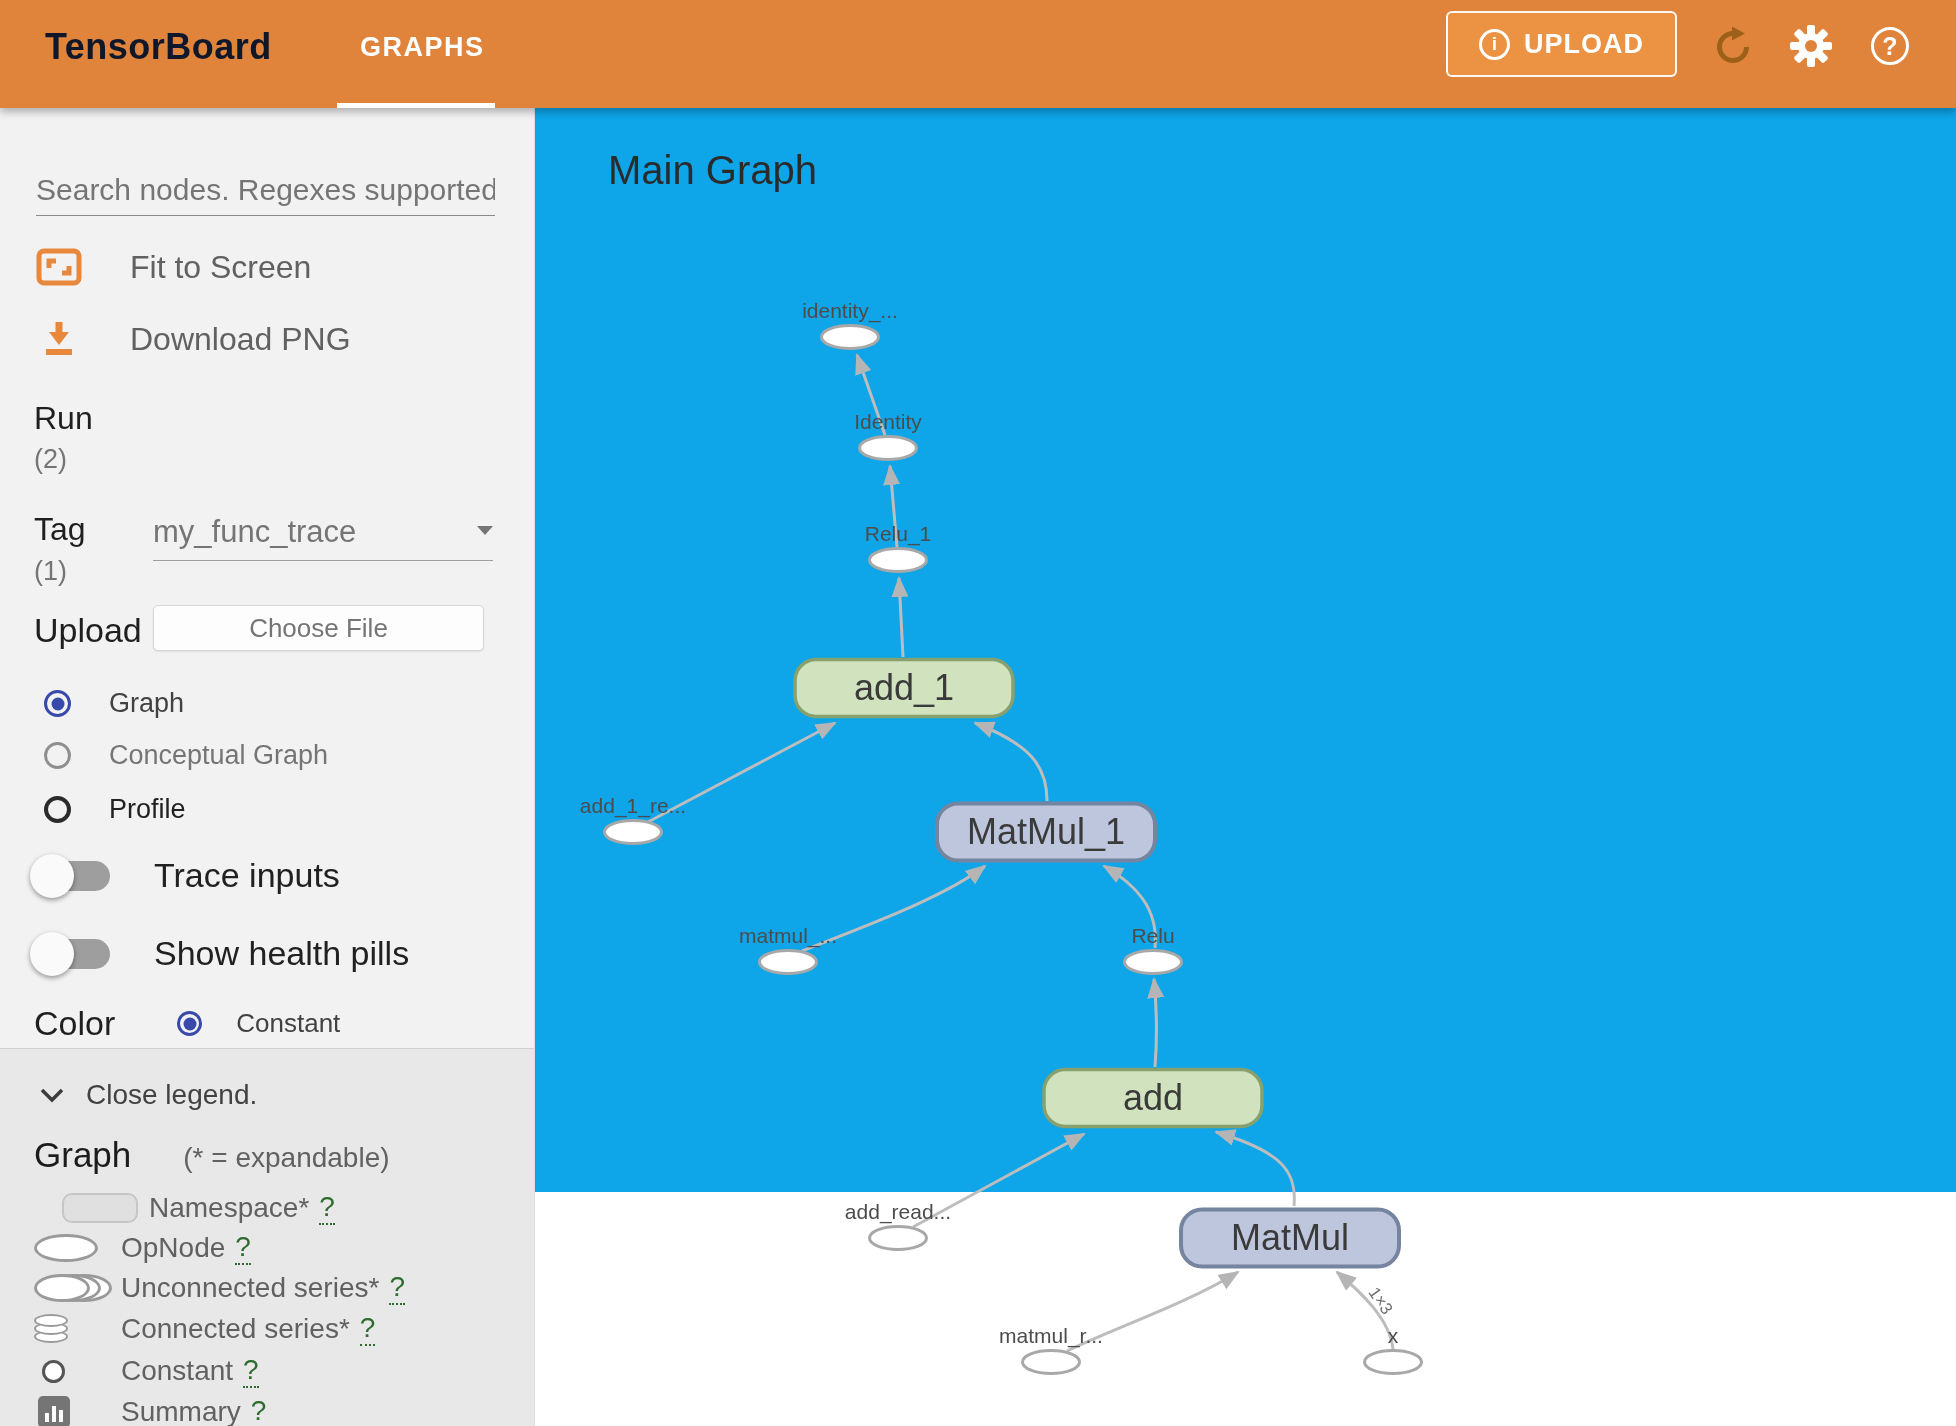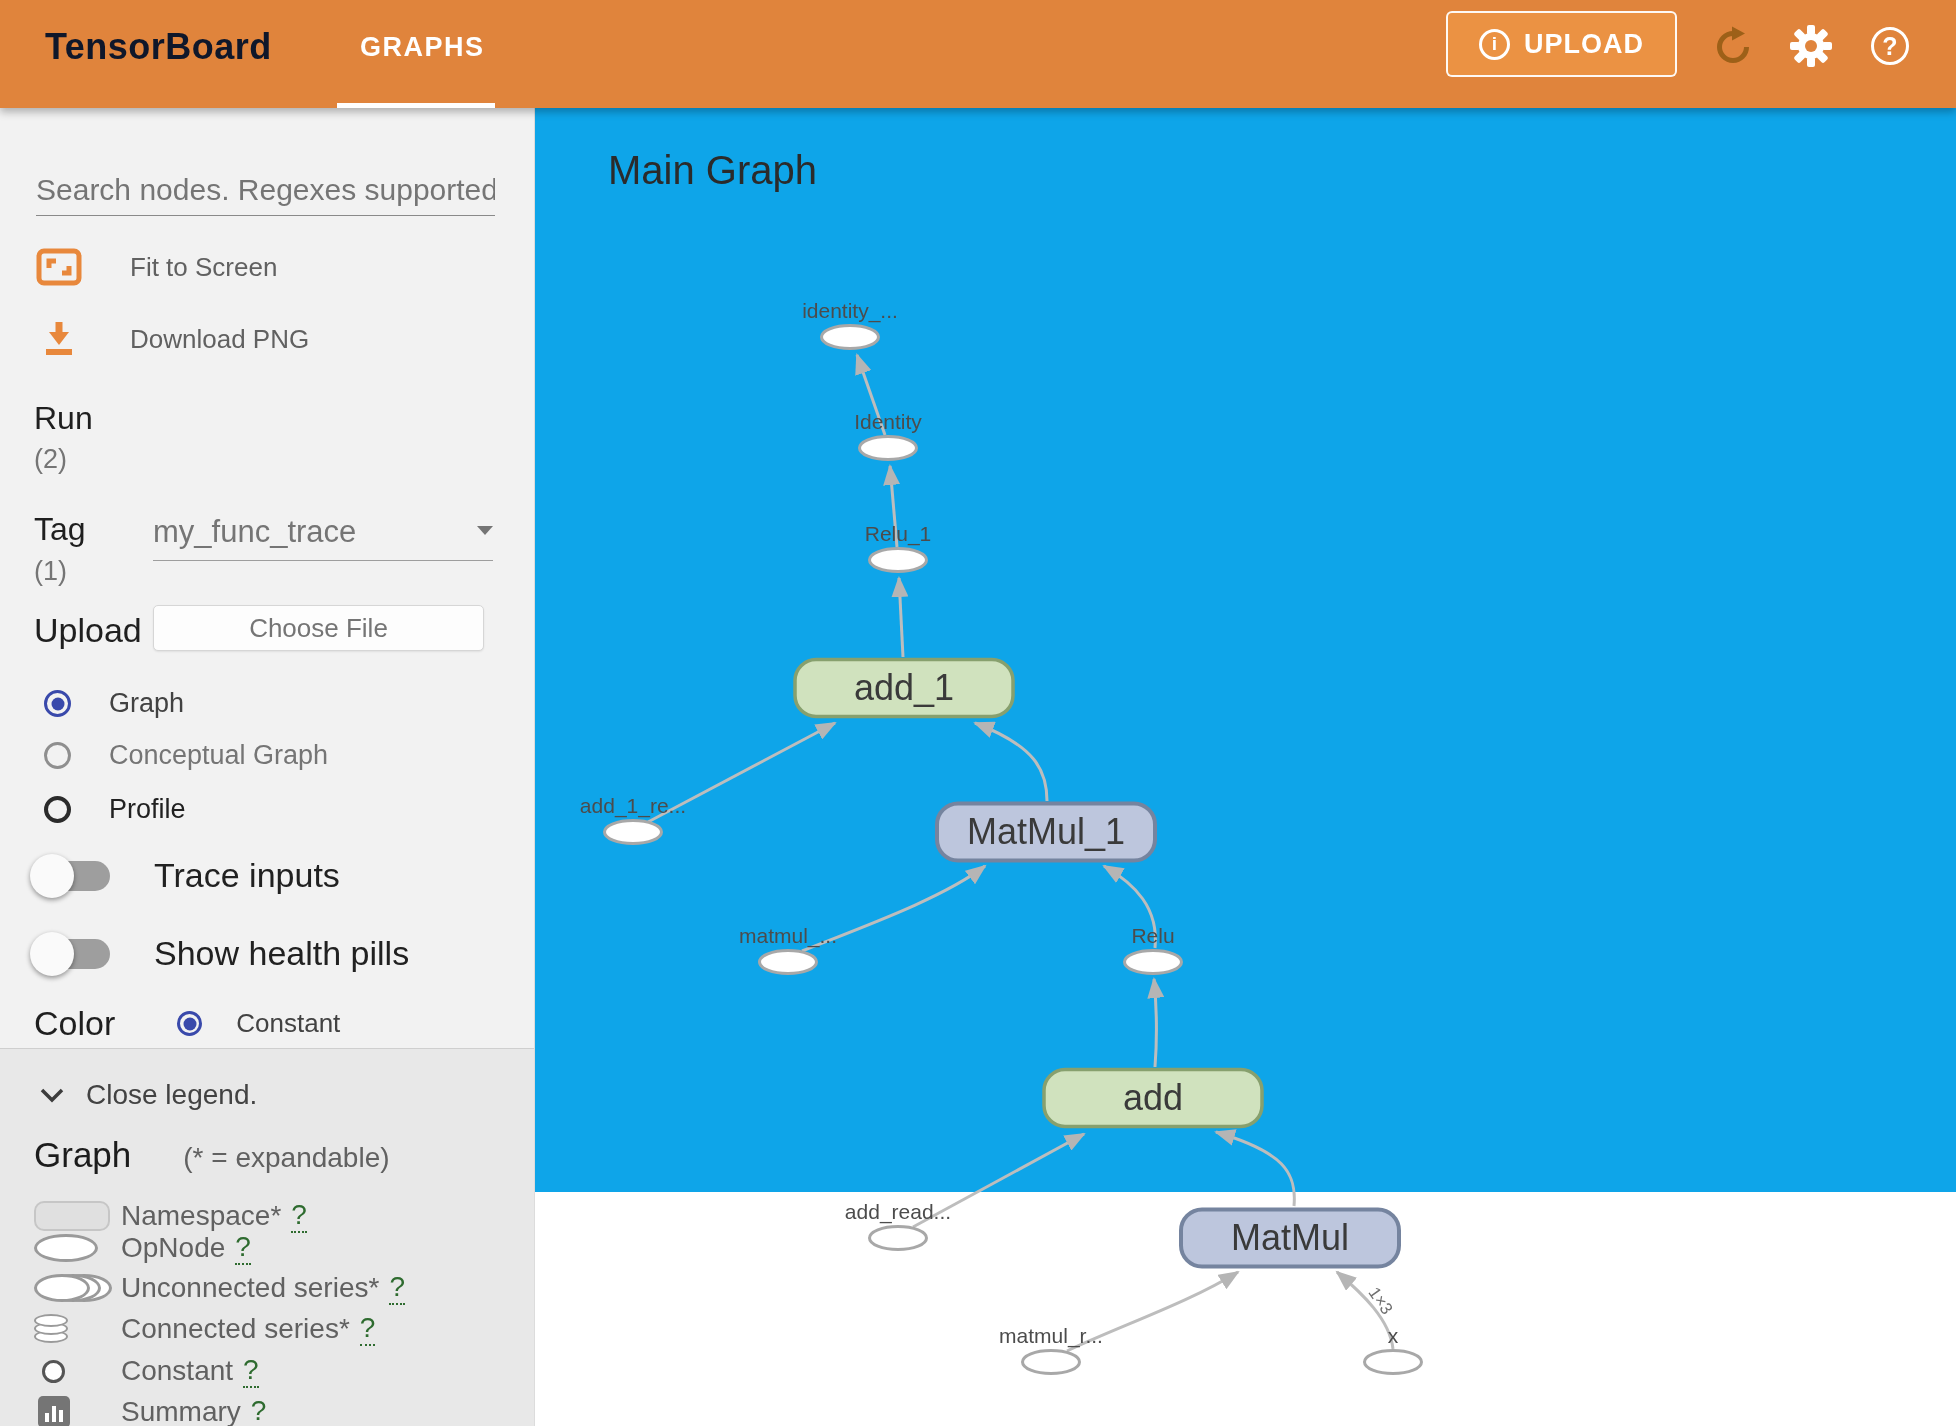--- a/index.html
+++ b/index.html
@@ -19,21 +19,21 @@
   .info-ic { width:31px; height:31px; border:3px solid #fff; border-radius:50%; color:#fff; font-size:19px; font-weight:bold; display:flex; align-items:center; justify-content:center; }
   .upload-btn .lbl { color:#fff; font-size:27px; font-weight:bold; letter-spacing:1px; }
   .hdr-ic { position:absolute; top:24px; width:44px; height:44px; display:flex; align-items:center; justify-content:center; cursor:pointer; }
   .help-circle { width:38px; height:38px; border:3px solid #fff; border-radius:50%; color:#fff; font-size:25px; font-weight:bold; display:flex; align-items:center; justify-content:center; }
 
   
   .sidebar { position:absolute; left:0; top:108px; width:535px; height:1318px; background:#f2f2f2; border-right:1px solid #dcdcdc; z-index:5; }
   .search-input { position:absolute; left:36px; top:56px; width:459px; height:52px; background:transparent; border:none; border-bottom:1px solid #8a8a8a; font-size:30px; color:#424242; outline:none; font-family:"Liberation Sans",sans-serif; }
   .search-input::placeholder { color:#757575; opacity:1; white-space:nowrap; overflow:hidden; text-overflow:ellipsis; }
   .tool-row { position:absolute; left:36px; display:flex; align-items:center; gap:48px; cursor:pointer; }
-  .tool-row .tlabel { font-size:26px; color:#616161; }
+  .tool-row .tlabel { font-size:32px; color:#616161; }
   .fieldlbl { position:absolute; left:34px; font-size:32px; color:#1f1f1f; }
   .fieldcnt { position:absolute; left:34px; font-size:27px; color:#757575; }
   .dd { position:absolute; left:153px; width:340px; cursor:pointer; }
   .dd .val { font-size:31px; color:#757575; white-space:nowrap; }
   .dd .caret { position:absolute; right:0; top:12px; width:0; height:0; border-left:8px solid transparent; border-right:8px solid transparent; border-top:9px solid #757575; }
   .dd .uline { margin-top:10px; height:1px; background:#9e9e9e; }
   .choose-btn { position:absolute; left:153px; top:497px; width:331px; height:46px; background:#fdfdfd; border:1px solid #d6d6d6; border-radius:5px; font-size:26px; color:#757575; display:flex; align-items:center; justify-content:center; cursor:pointer; box-shadow:0 1px 2px rgba(0,0,0,.08); }
   .radio-row { position:absolute; left:44px; display:flex; align-items:center; gap:38px; cursor:pointer; }
   .radio { width:27px; height:27px; border-radius:50%; position:relative; flex:none; }
   .radio.sel { border:3px solid #3949ab; }
@@ -205,21 +205,21 @@
         <svg width="24" height="15" viewBox="0 0 24 15">
           <polyline points="2,2 12,12 22,2" fill="none" stroke="#3c3c3c" stroke-width="3.5"></polyline>
         </svg>
         <span class="cl">Close legend.</span>
       </div>
       <div class="legend-hdr">
         <span class="g">Graph</span>
         <span class="note">(* = expandable)</span>
       </div>
 
-      <div class="lrow" style="top:146px;">
+      <div class="lrow" style="top:138px;margin-left:28px;">
         <span class="icbox">
             <span class="ic-namespace"></span>
           </span>
         <span class="ltext">Namespace*</span>
         <a class="qmark">?</a>
       </div>
       <div class="lrow" style="top:178px;">
         <span class="icbox">
             <span class="ic-opnode"></span>
           </span>

